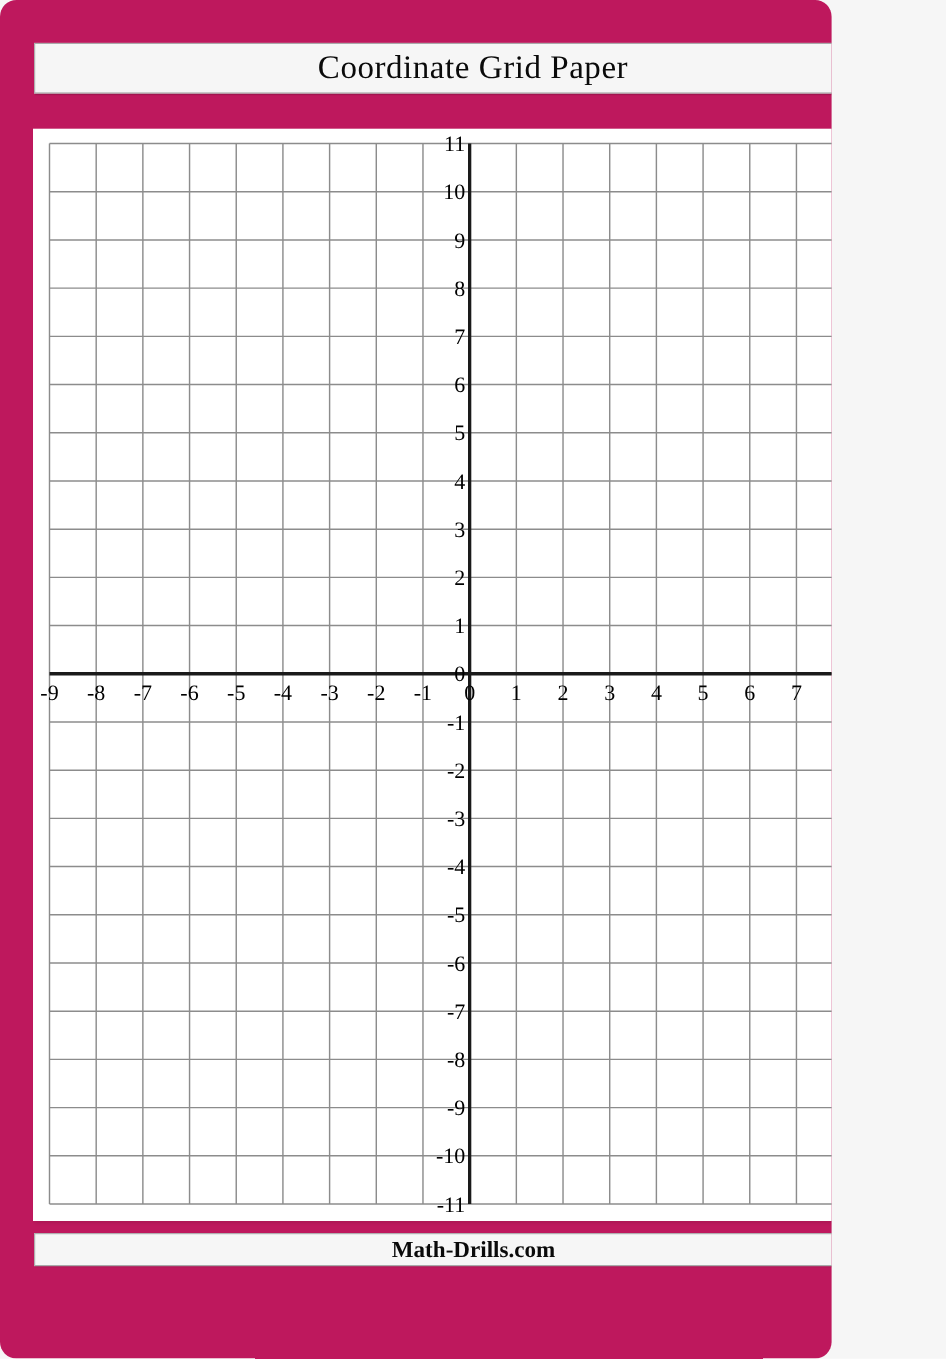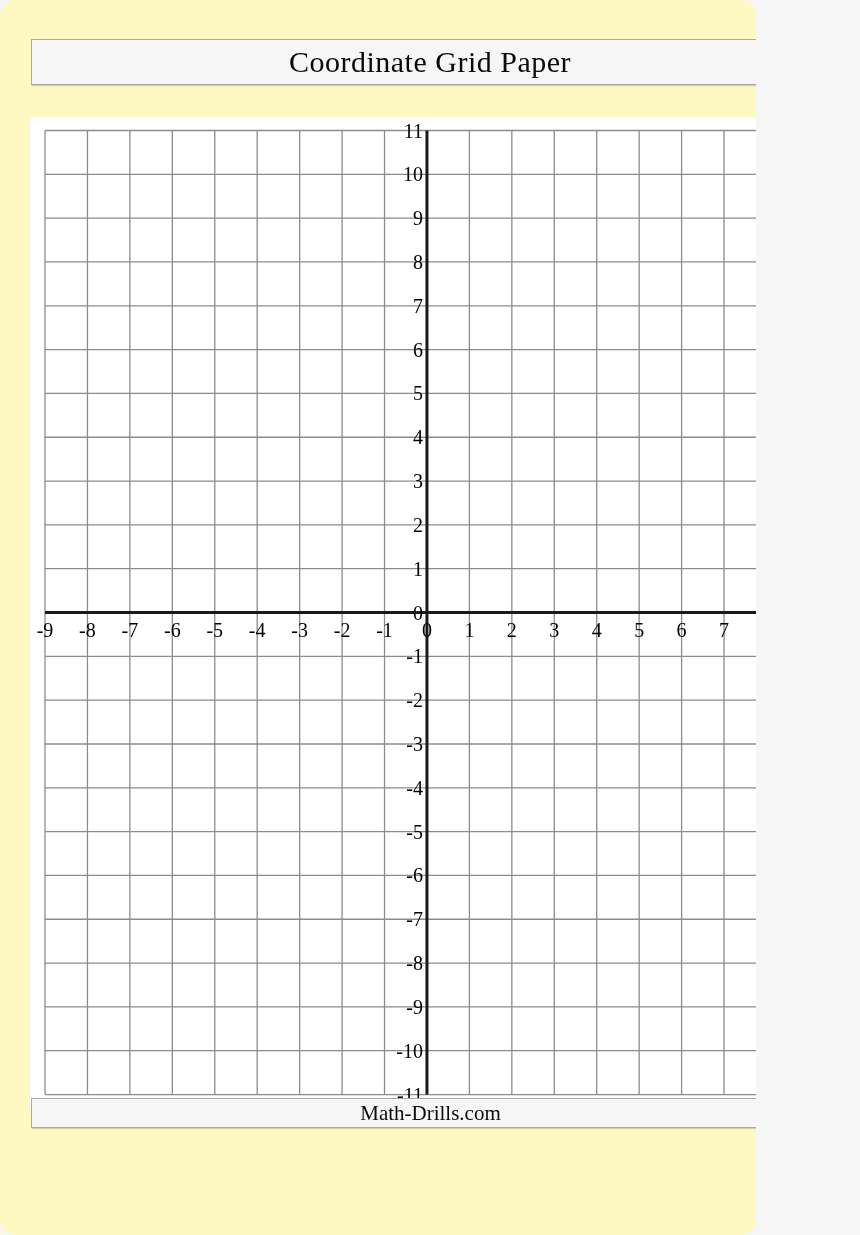--- a/index.html
+++ b/index.html
@@ -4,21 +4,21 @@
 <style>
   html, body {
     margin: 0;
     padding: 0;
     background: #f6f6f6;
   }
   .page {
     position: relative;
     width: 756px;
     height: 1235px;
-    background: #fef9c3;
+    background: #be185d;
     font-family: "Liberation Serif", serif;
     overflow: hidden;
     border-radius: 15px;
   }
   .title-box {
     position: absolute;
     left: 31px;
     top: 39px;
     width: 796px;
     height: 44px;
@@ -47,29 +47,30 @@
   }
   .paper svg {
     position: absolute;
     left: 0;
     top: 0;
     display: block;
   }
   .footer-box {
     position: absolute;
     left: 31px;
-    top: 1098px;
+    top: 1121px;
     width: 797px;
     height: 28px;
     border: 1px solid #a9a9a9;
     box-shadow: 1px 1px 1px rgba(0,0,0,0.15);
     background: #f6f6f6;
     display: flex;
     align-items: center;
     justify-content: center;
+    font-weight: bold;
   }
   .footer-text {
     font-size: 21px;
     color: #0a0a0a;
     white-space: nowrap;
   }
 </style>
 </head>
 <body>
 

